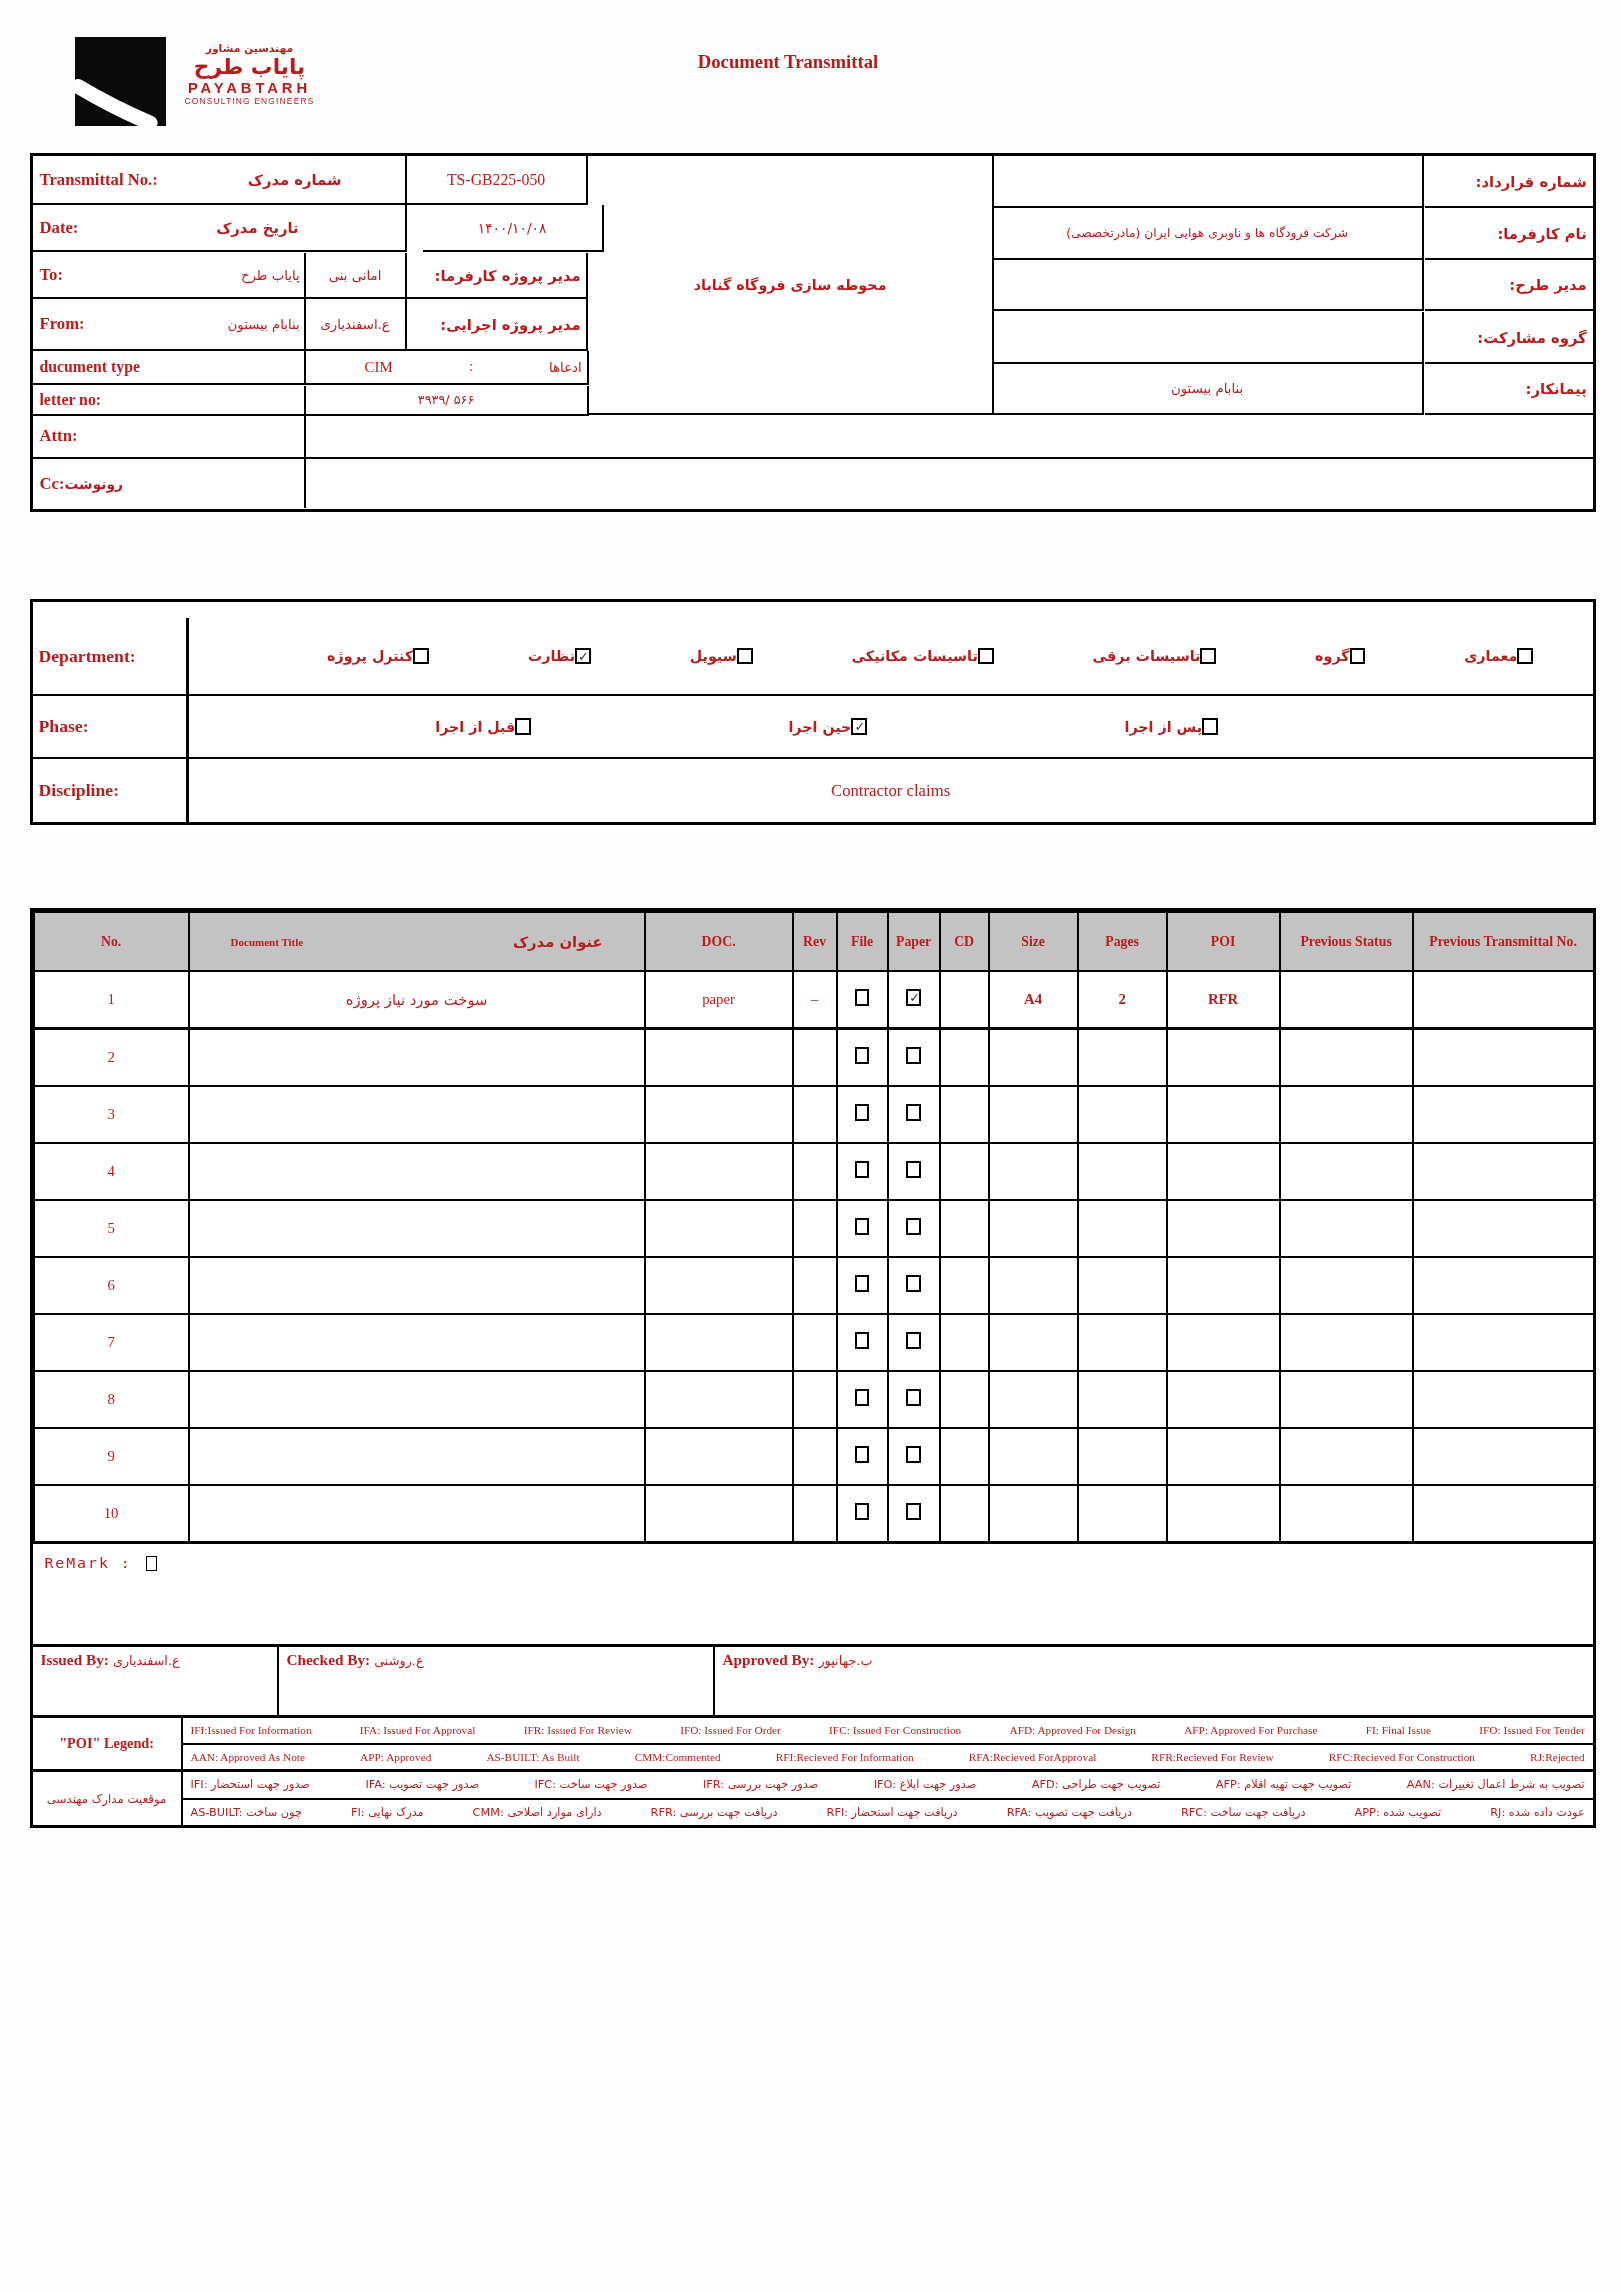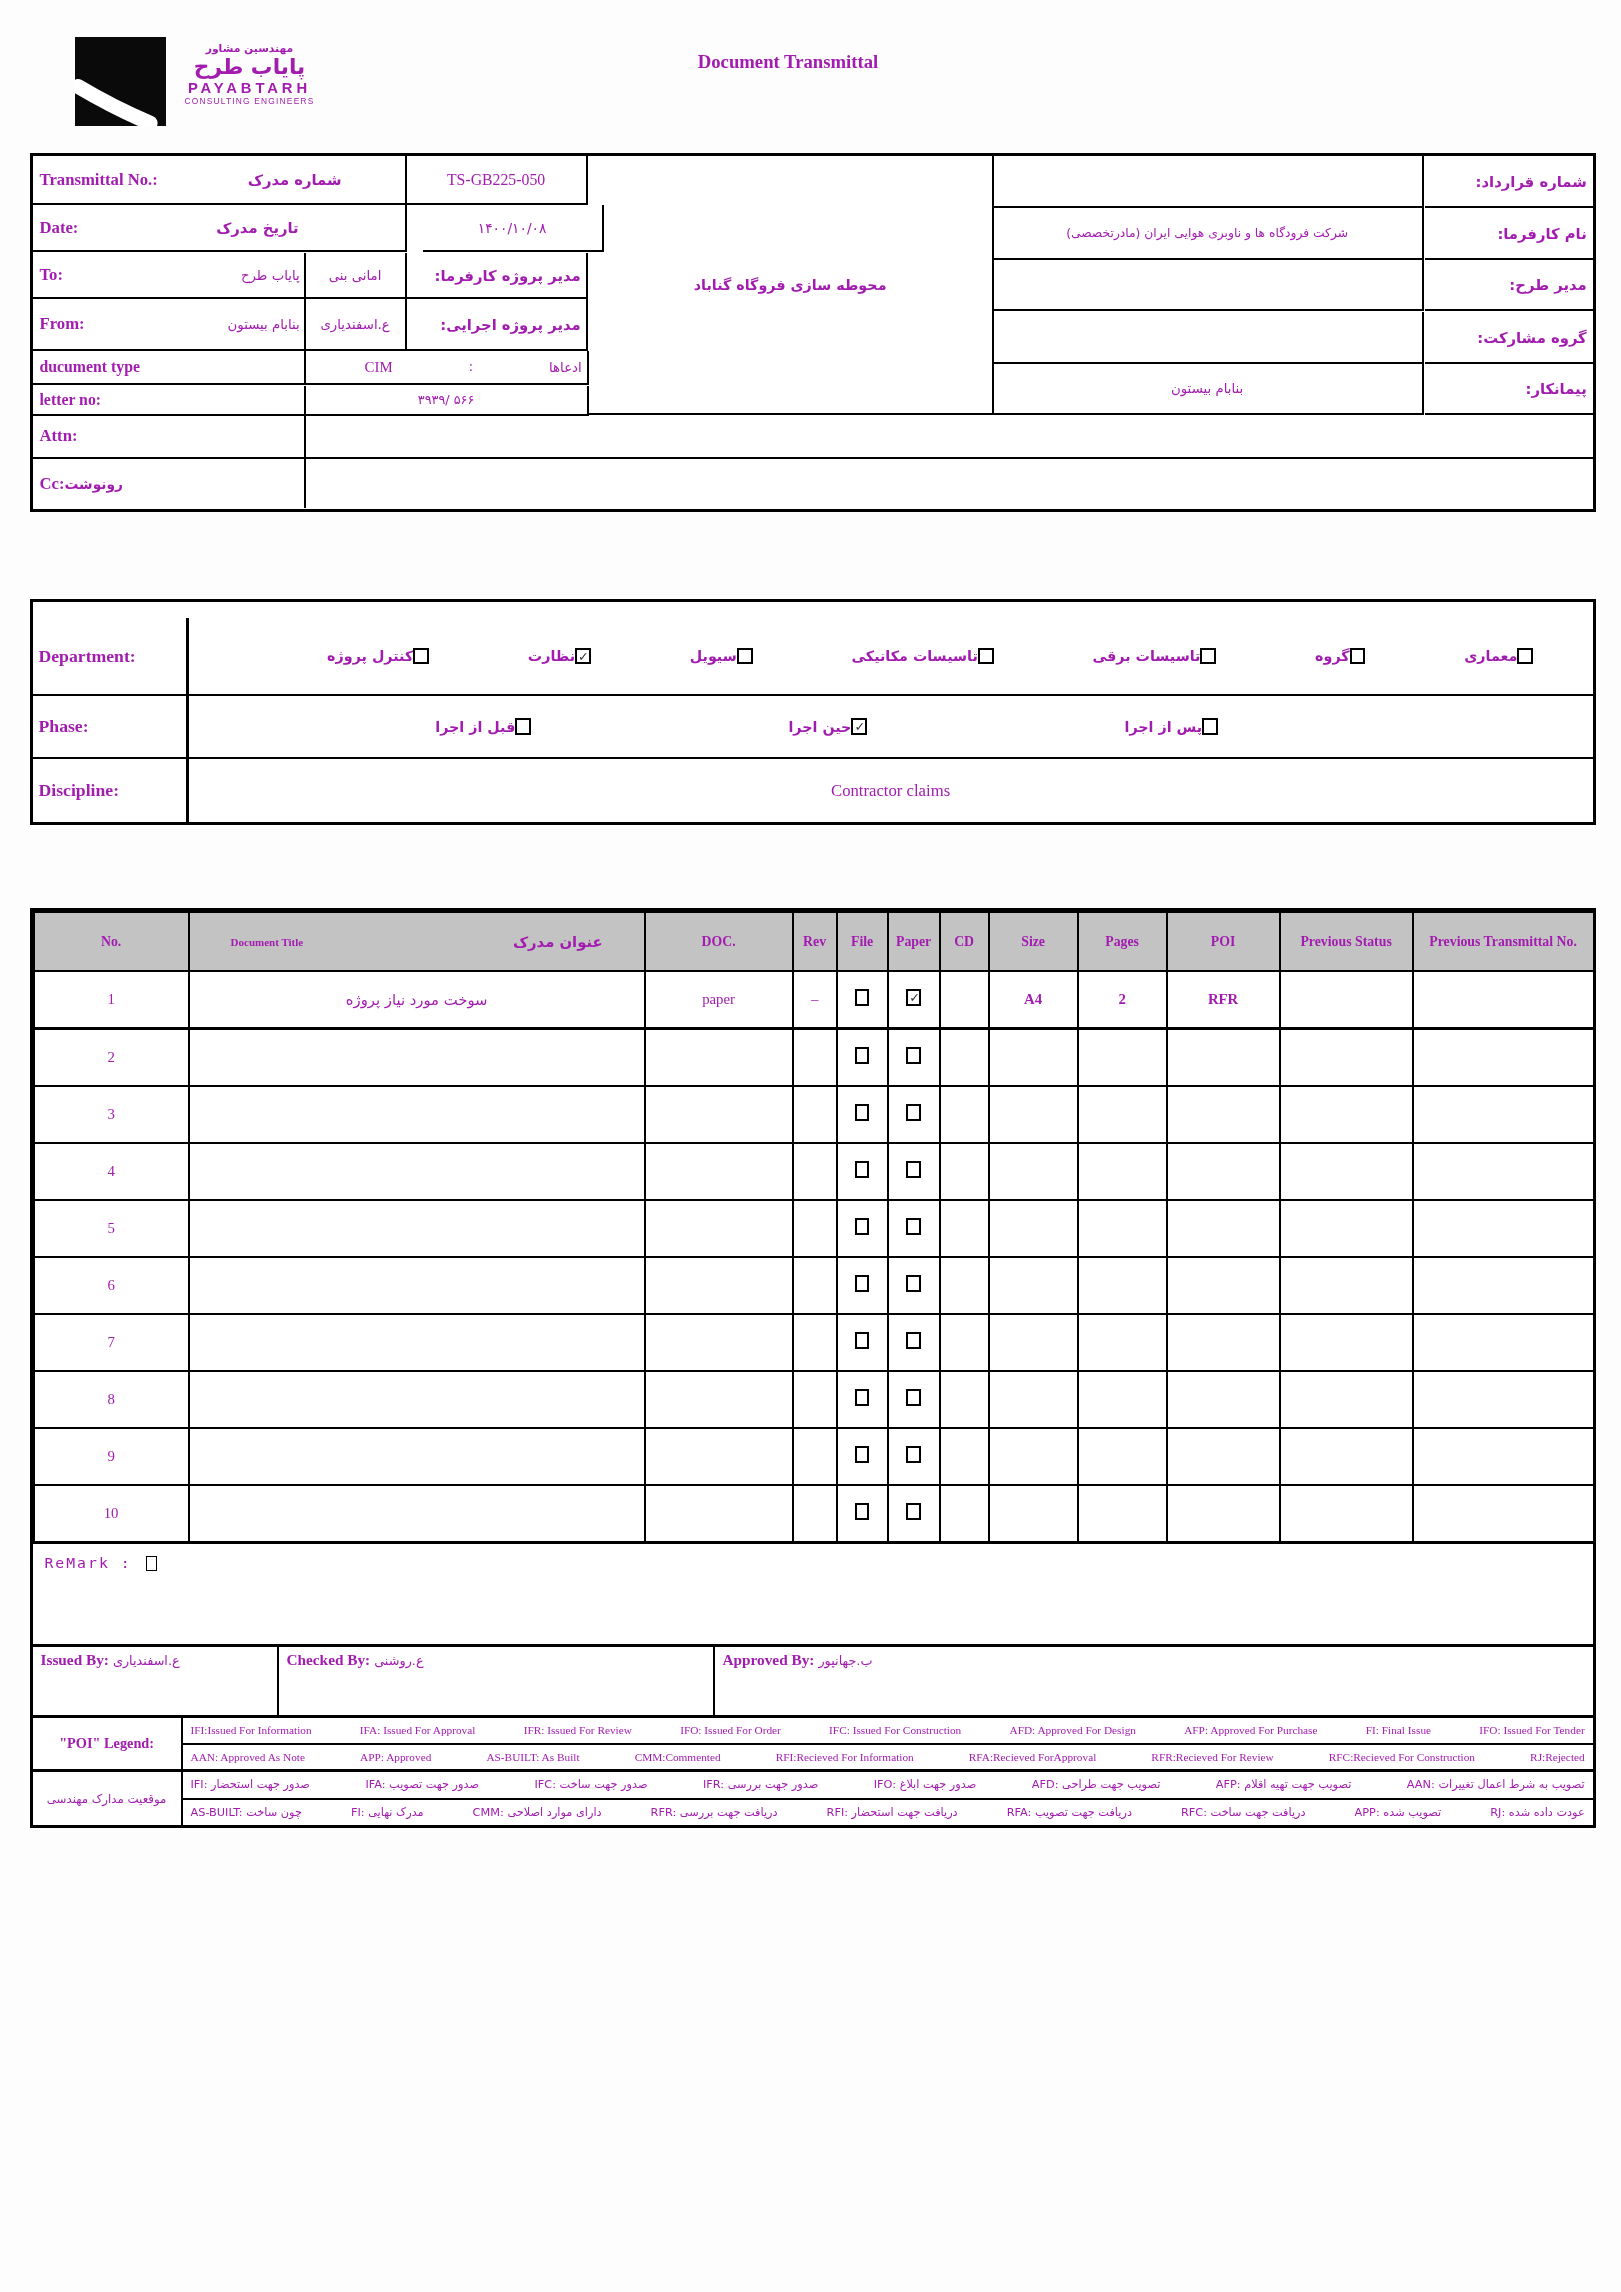--- a/index.html
+++ b/index.html
@@ -1,17 +1,17 @@
 <!DOCTYPE html>
 <html><head>
 <meta charset="utf-8">
 <style>
   html,body{margin:0;padding:0;background:#888;}
   .page{position:relative;width:1621px;height:2292px;background:#fdfdfd;margin:0 auto;
-        font-family:"Liberation Serif","DejaVu Sans",serif;color:#a21caf;overflow:hidden;}
+        font-family:"Liberation Serif","DejaVu Sans",serif;color:#b91c1c;overflow:hidden;}
   [data-interactable]{cursor:default;}
 
   
   .logo-box{position:absolute;left:75px;top:37px;width:91px;height:89px;}
   .logo-text{position:absolute;left:167px;top:43px;width:165px;text-align:center;line-height:1.15;}
   .logo-fa-small{font-family:"DejaVu Sans",sans-serif;font-size:10.8px;font-weight:bold;}
   .logo-fa-big{font-family:"DejaVu Sans",sans-serif;font-size:21.7px;font-weight:bold;}
   .logo-en{font-size:14.8px;font-weight:bold;letter-spacing:3.9px;font-family:"Liberation Sans",sans-serif;}
   .logo-en-sub{font-size:8.4px;letter-spacing:1.2px;font-family:"Liberation Sans",sans-serif;}
   .doc-title{position:absolute;left:0;top:51px;width:1576px;text-align:center;

